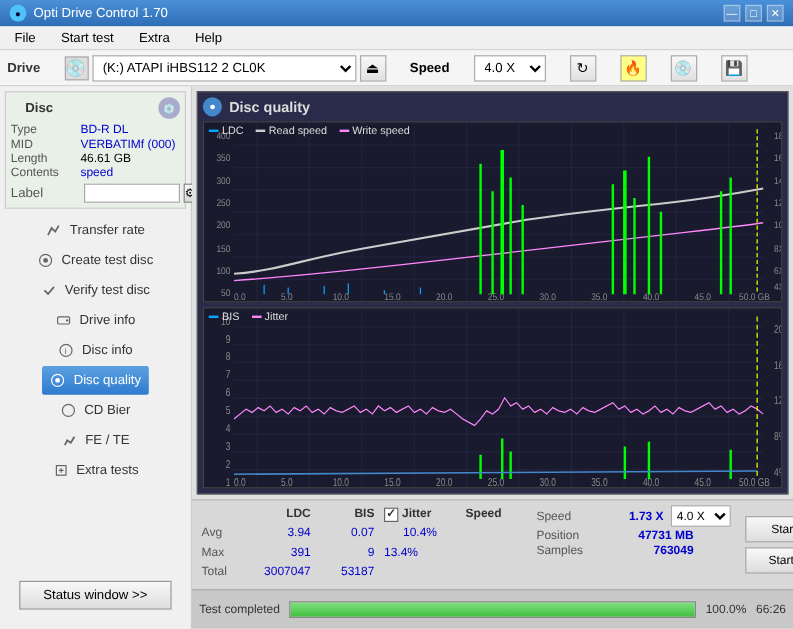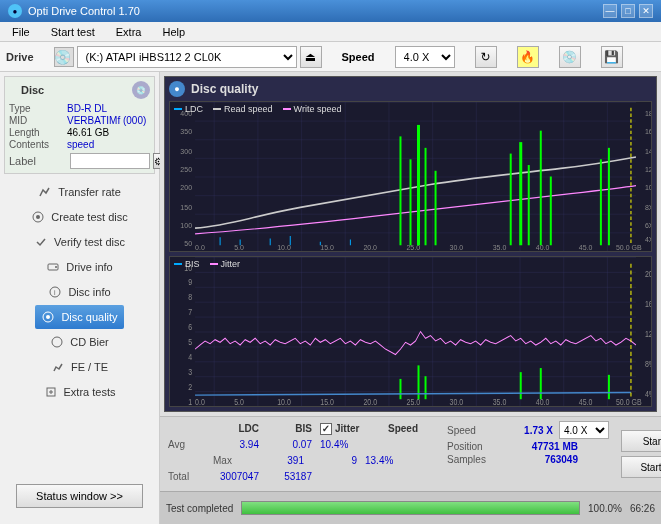--- a/index.html
+++ b/index.html
@@ -746,25 +746,25 @@
             <div class="check-box">✓</div>
             <span>Jitter</span>
           </span>
           <span style="width:45px;">Speed</span>
         </div>
 
         <div class="stats-row">
           <span style="width:28px;color:#555;">Avg</span>
           <span class="col-ldc" style="color:#0000cc;">3.94</span>
           <span class="col-bis" style="color:#0000cc;">0.07</span>
-          <span style="width:60px;color:#0000cc;">10.4%</span>
+          <span style="width:60px;color:#0000cc;text-align:center;">10.4%</span>
         </div>
 
         <div class="stats-row">
-          <span style="width:28px;color:#555;margin-left:45px;">Max</span>
+          <span style="width:28px;color:#555;">Max</span>
           <span class="col-ldc" style="color:#0000cc;">391</span>
           <span class="col-bis" style="color:#0000cc;">9</span>
           <span style="width:60px;color:#0000cc;">13.4%</span>
         </div>
 
         <div class="stats-row">
           <span style="width:28px;color:#555;">Total</span>
           <span class="col-ldc" style="color:#0000cc;">3007047</span>
           <span class="col-bis" style="color:#0000cc;">53187</span>
         </div>

